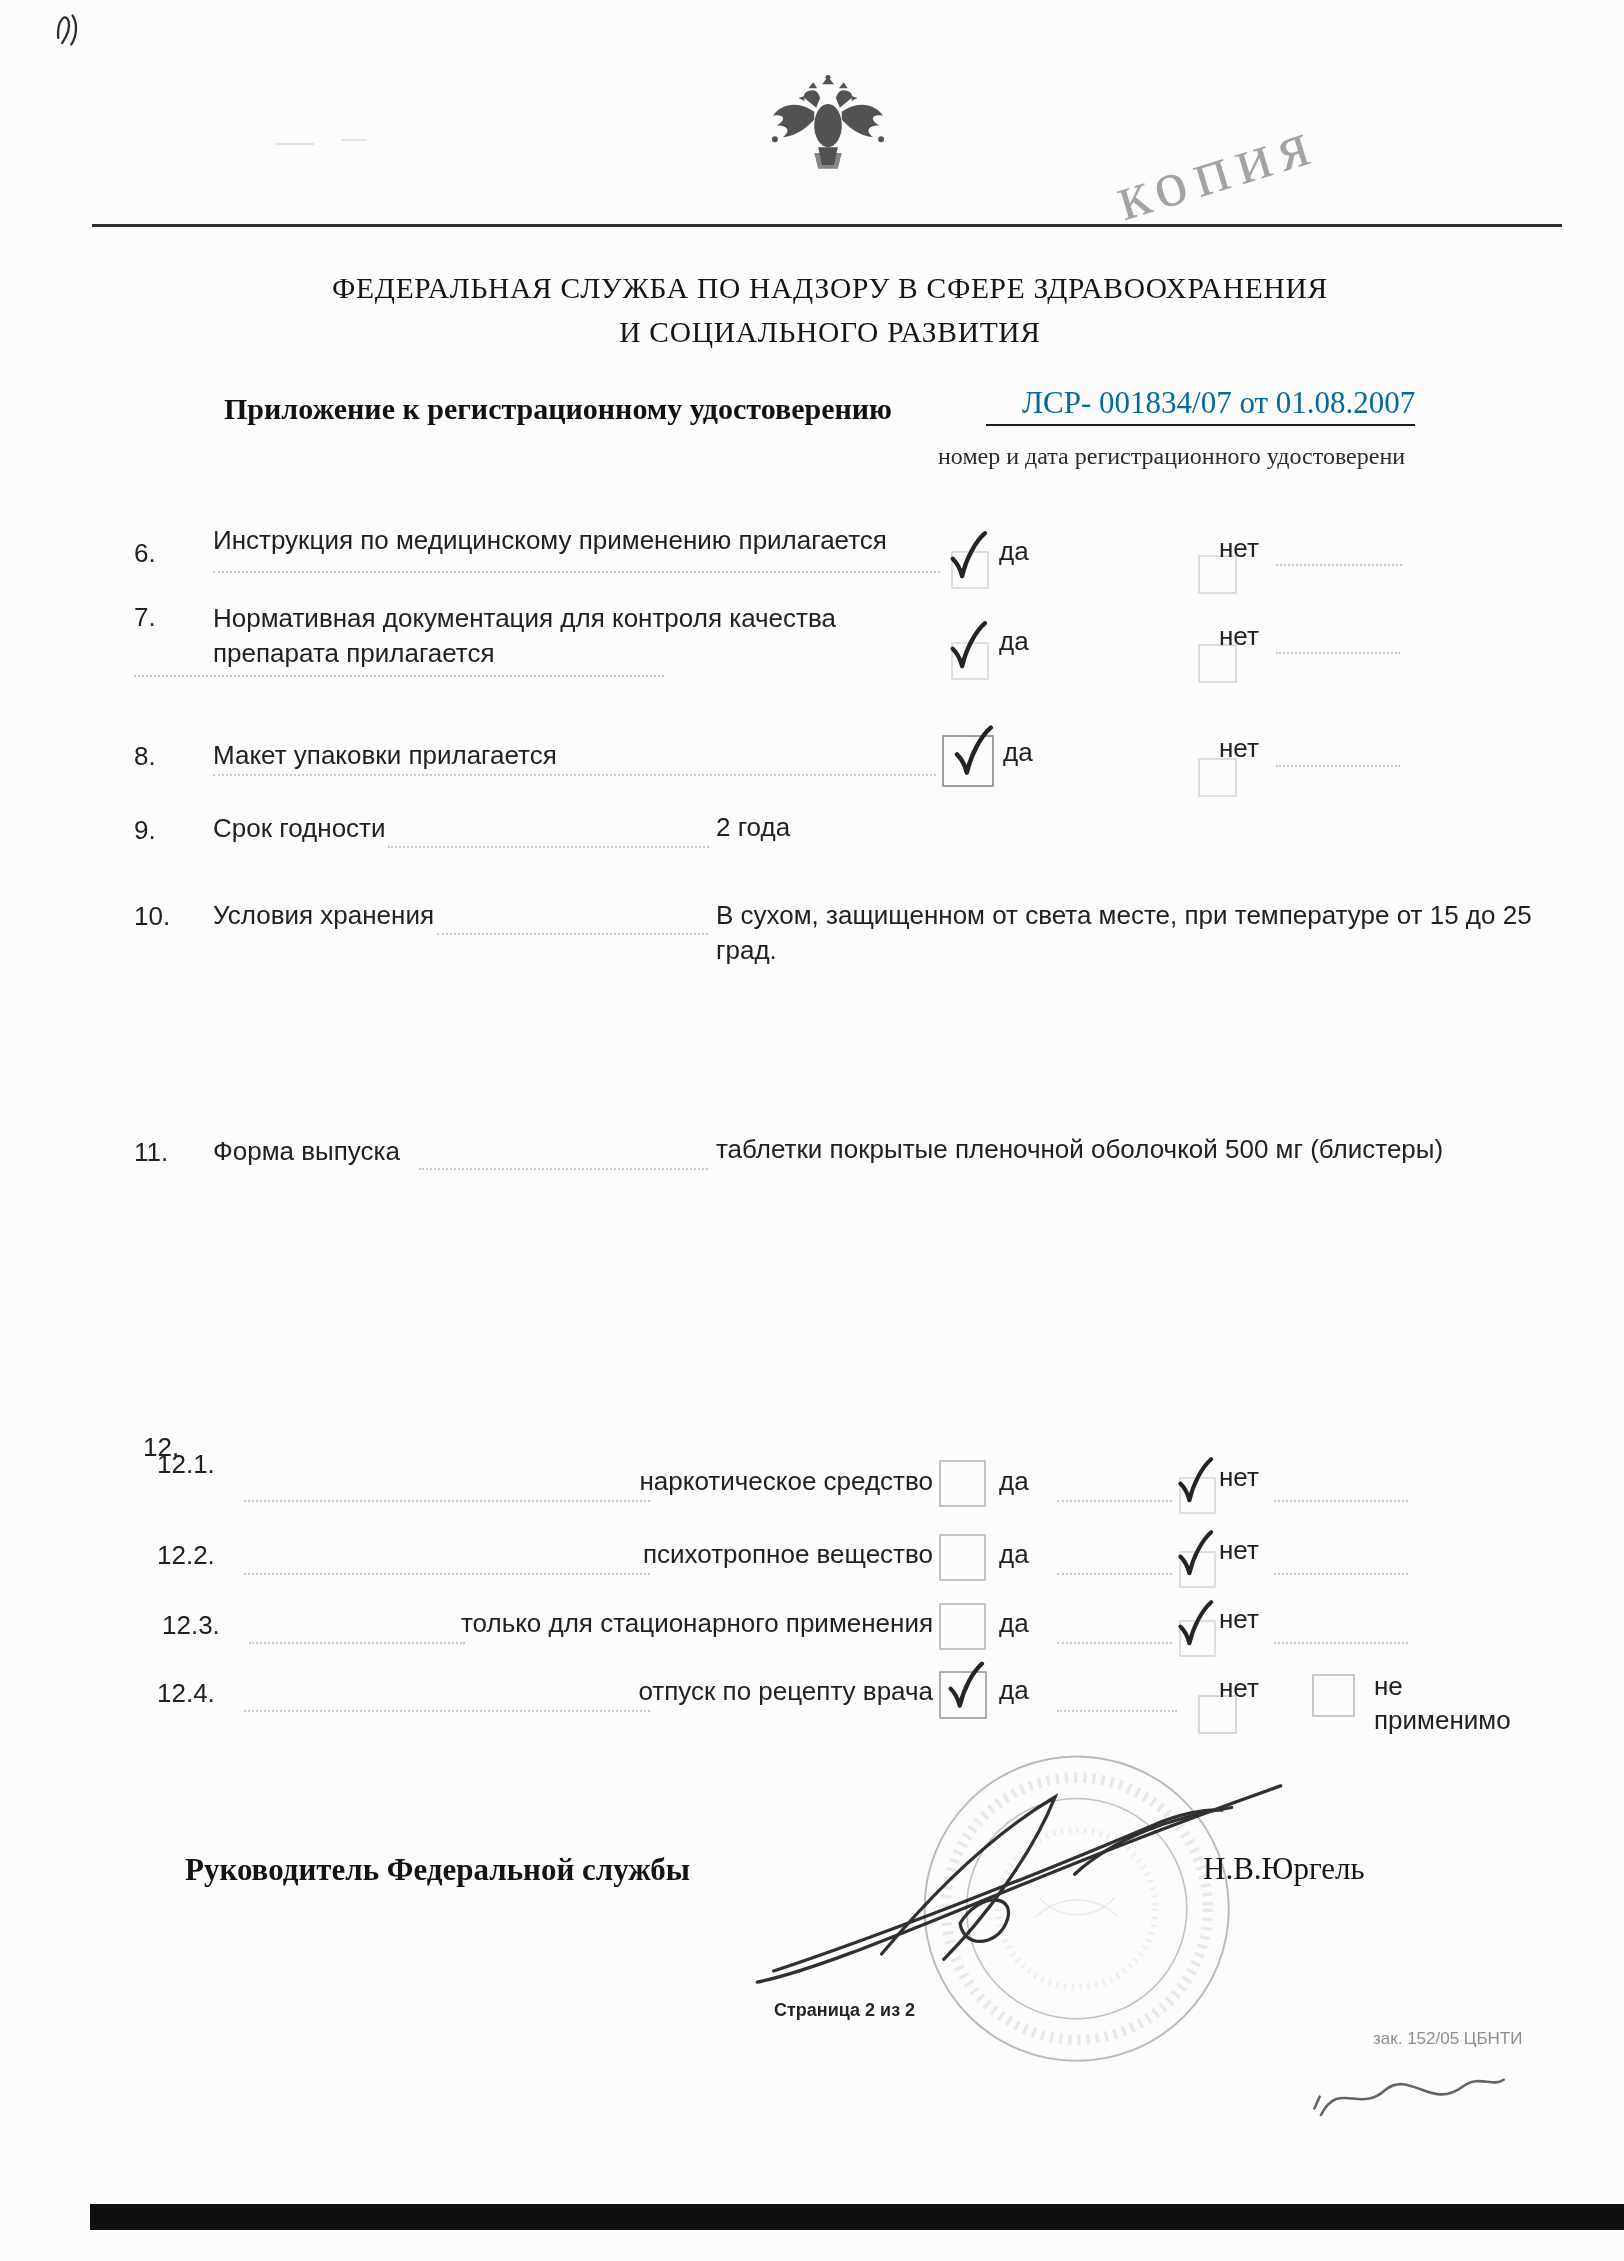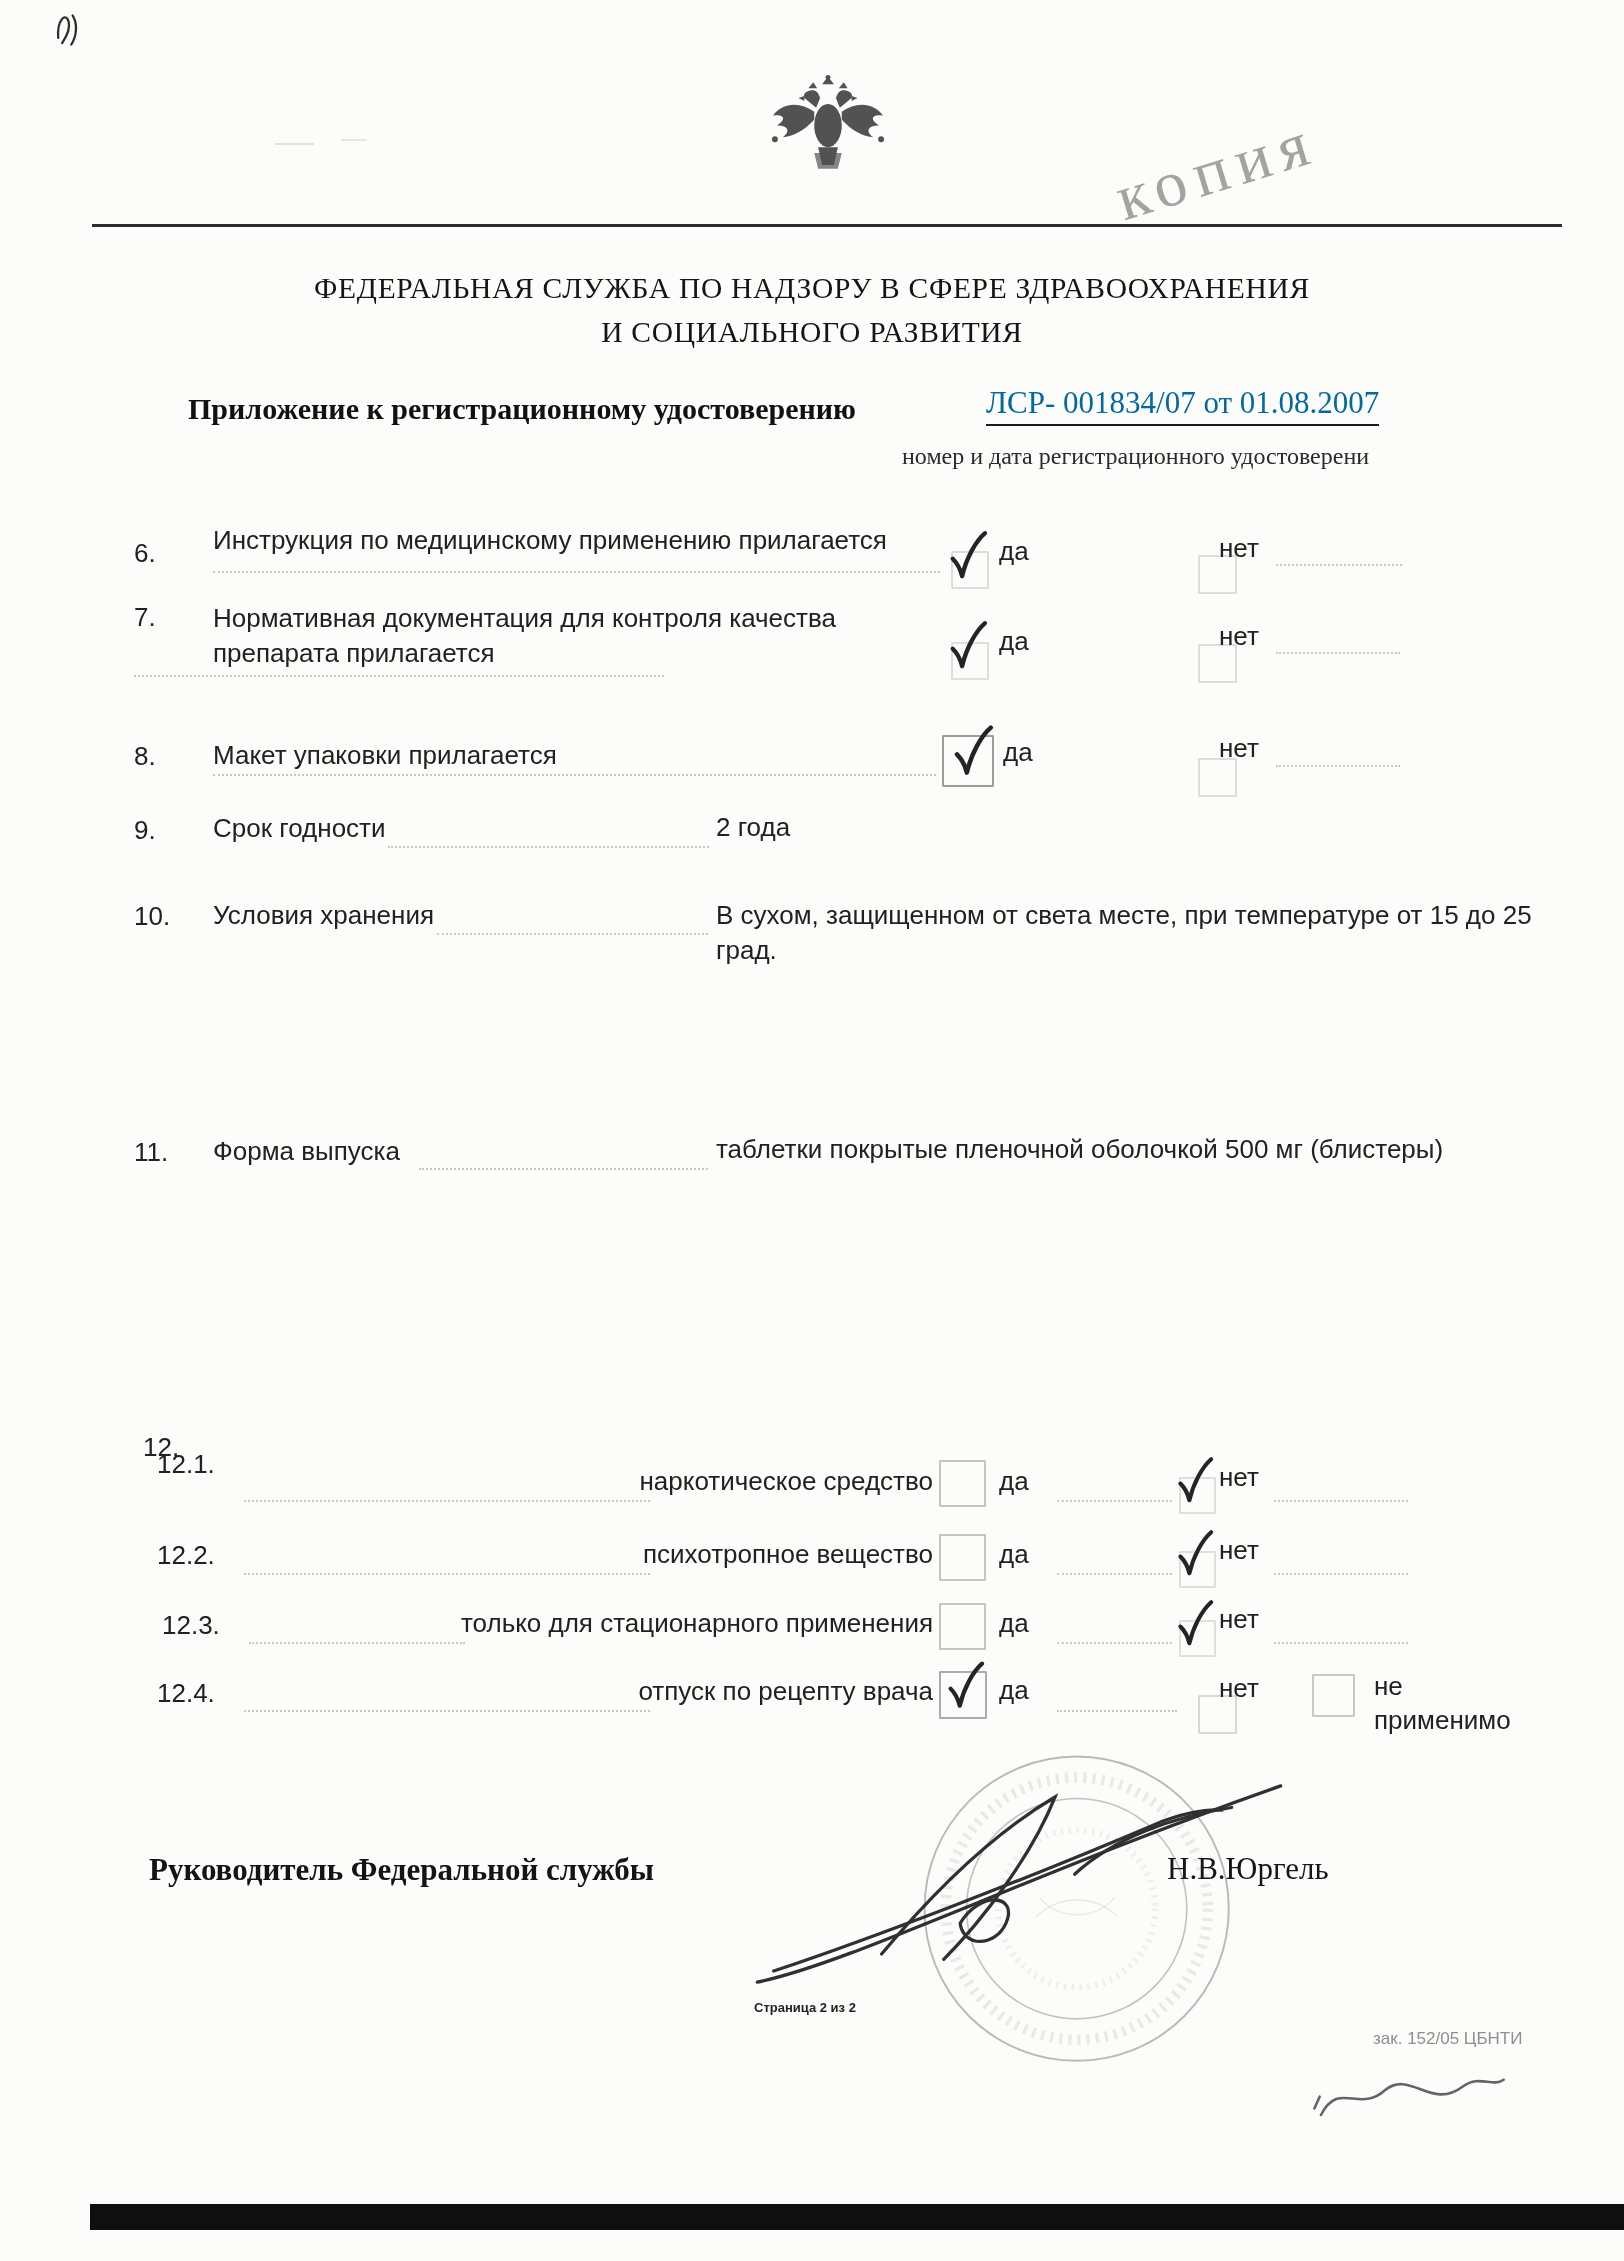--- a/index.html
+++ b/index.html
@@ -3,38 +3,38 @@
 <meta charset="utf-8">
 <style>
   * { box-sizing: border-box; }
   html,body { margin:0; padding:0; background:#d9d9d9; }
   #page {
     position:relative; width:1624px; height:2261px;
     background:#fcfcfa; overflow:hidden;
     font-family:"Liberation Sans", sans-serif; color:#1f1f1f;
   }
   .abs { position:absolute; }
-  .serif { font-family:"Liberation Serif", serif; }
+  .serif { font-family:"Liberation Serif", serif;padding-left:36px; }
   .agency { width:1624px; text-align:center; font-size:29.5px; letter-spacing:0.7px; color:#151515; }
   .doc-title { font-size:30px; font-weight:bold; color:#111; }
   .reg-num { font-size:31px; color:#0369a1; border-bottom:2.6px solid #1c1c1c; padding-bottom:2.6px; }
   .reg-caption { font-size:24px; color:#2a2a2a; }
   .extract { font-size:25px; color:#222; }
   .itm { font-size:26px; color:#212121; z-index:2; }
   .dots { height:0.7px; border-bottom:2px dotted #a6a6a6; opacity:.6; z-index:1; }
   .box { border:2px solid #949494; border-radius:1.3px; background:transparent; z-index:1; }
   .check-svg path { stroke:#242424; stroke-width:3.2; fill:none; stroke-linecap:round; stroke-linejoin:round; }
   .hrule { background:#2d2d2d; height:2.6px; }
   .copy-stamp {
     font-family:"Liberation Serif", serif; font-size:65px; letter-spacing:9.2px;
     color:#8d8d8d; opacity:.8; transform:rotate(-17deg); transform-origin:left top;
   }
   .foot-title { font-size:31px; font-weight:bold; color:#141414; z-index:5; }
   .foot-name { font-size:31px; color:#161616; z-index:5;font-family:Liberation Serif, serif; }
-  .page-ind { font-size:13px; font-weight:600; color:#232323; z-index:5; }
+  .page-ind { font-size:18px; font-weight:600; color:#232323; z-index:5;margin-left:20px; }
   .print-code { font-size:17px; color:#8e8e8e; }
   .black-bar { background:#0f0f0f; }
   .eagle path, .eagle ellipse, .eagle circle { fill:#3b3b3b; }
   svg { display:block; }
 </style>
 </head>
 <body>
 
 <div id="page">
 

